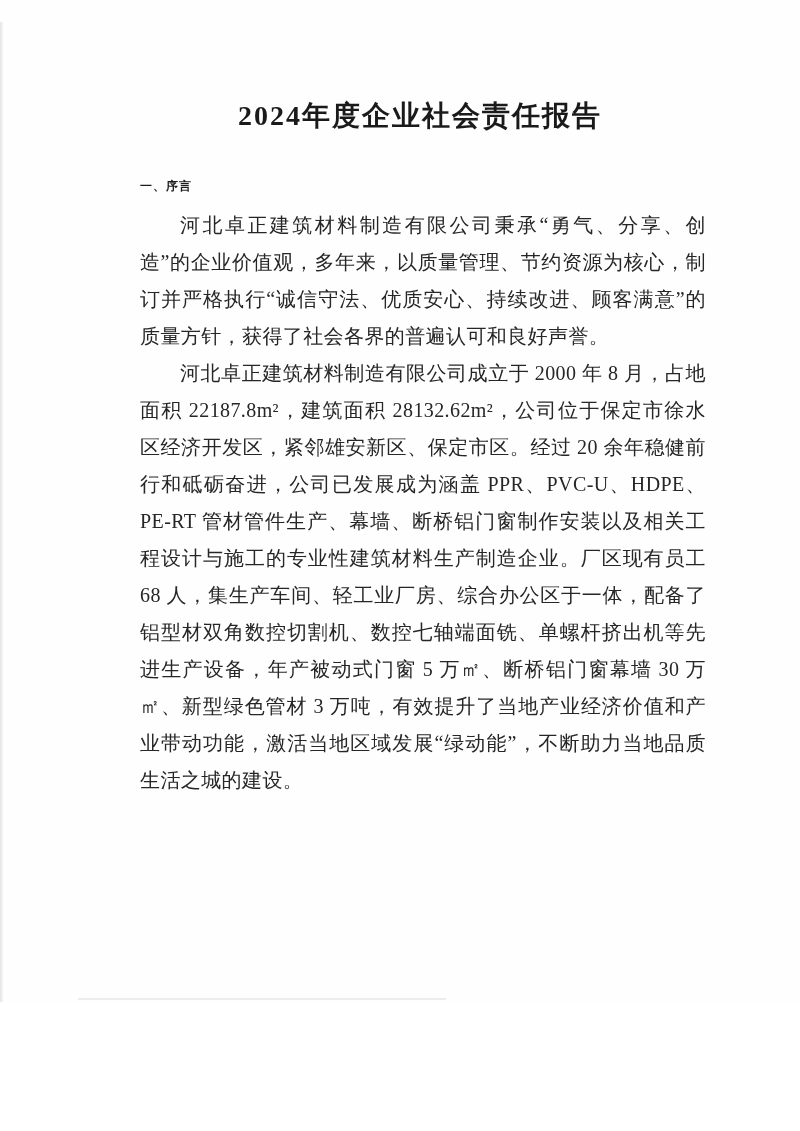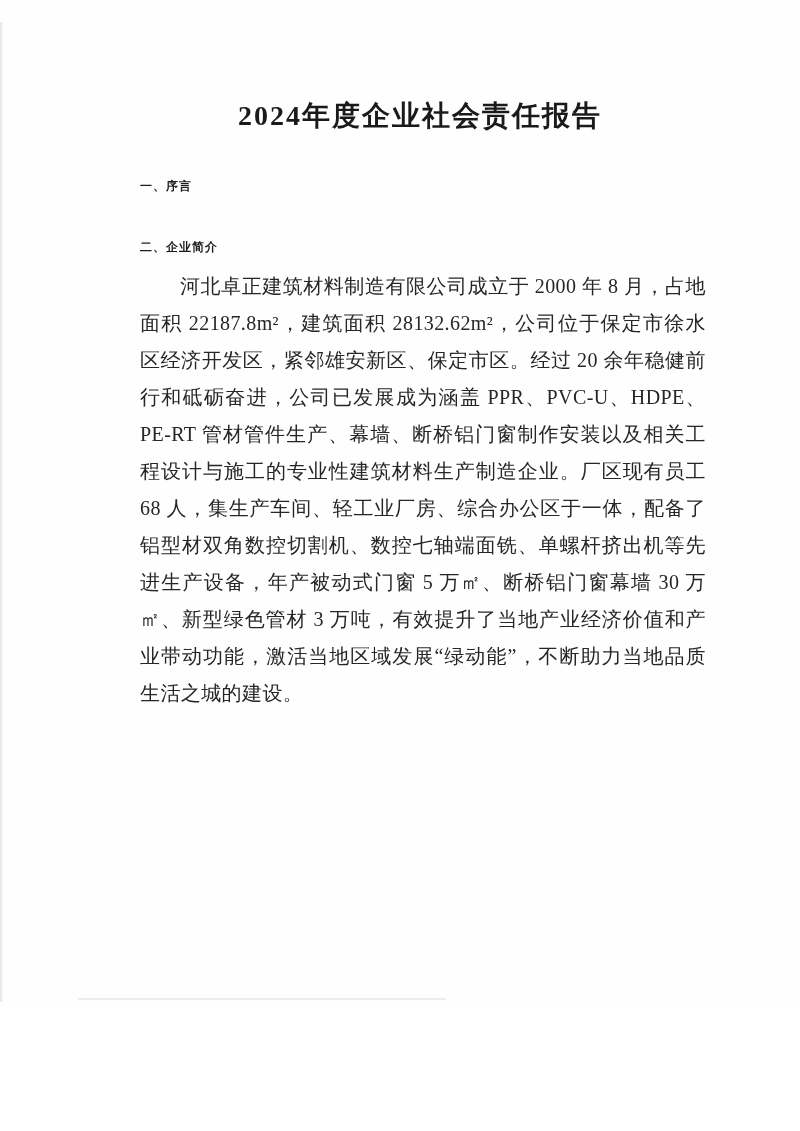--- a/index.html
+++ b/index.html
@@ -79,18 +79,18 @@
   }
 </style>
 </head>
 <body>
 
 <div class="page">
   <div class="scan-edge-left"></div>
   <h1 class="doc-title">2024年度企业社会责任报告</h1>
   <div class="doc-body" id="doc-body">
       <h2 class="sec-heading">一、序言</h2>
-      <h2 class="sec-heading">二、企业简介</h2>
+      <p class="para">河北卓正建筑材料制造有限公司秉承“勇气、分享、创造”的企业价值观，多年来，以质量管理、节约资源为核心，制订并严格执行“诚信守法、优质安心、持续改进、顾客满意”的质量方针，获得了社会各界的普遍认可和良好声誉。</p>
       <p class="para">河北卓正建筑材料制造有限公司成立于 2000 年 8 月，占地面积 22187.8m²，建筑面积 28132.62m²，公司位于保定市徐水区经济开发区，紧邻雄安新区、保定市区。经过 20 余年稳健前行和砥砺奋进，公司已发展成为涵盖 PPR、PVC-U、HDPE、PE-RT 管材管件生产、幕墙、断桥铝门窗制作安装以及相关工程设计与施工的专业性建筑材料生产制造企业。厂区现有员工 68 人，集生产车间、轻工业厂房、综合办公区于一体，配备了铝型材双角数控切割机、数控七轴端面铣、单螺杆挤出机等先进生产设备，年产被动式门窗 5 万㎡、断桥铝门窗幕墙 30 万㎡、新型绿色管材 3 万吨，有效提升了当地产业经济价值和产业带动功能，激活当地区域发展“绿动能”，不断助力当地品质生活之城的建设。</p>
     </div>
   <div class="scan-smudge"></div>
   <div class="scan-bottom-line"></div>
 </div>
 
 </body></html>

